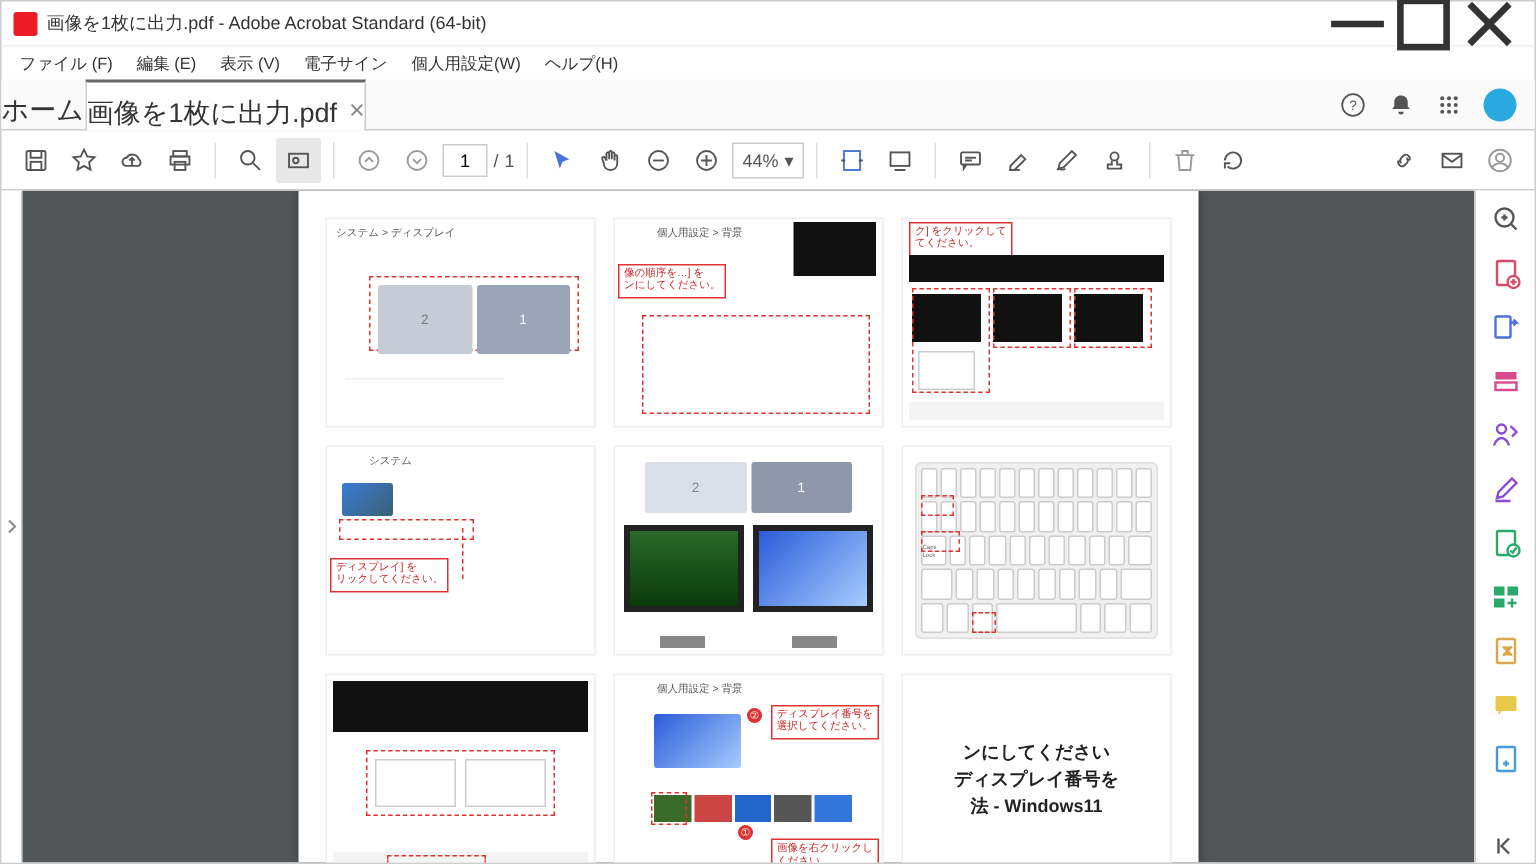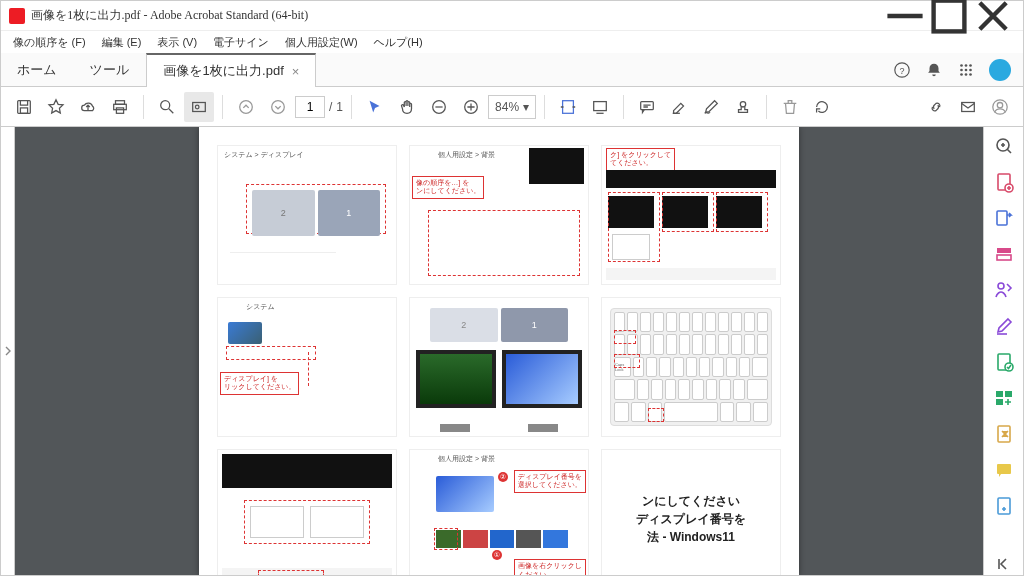--- a/index.html
+++ b/index.html
@@ -1,26 +1,26 @@
 <!DOCTYPE html>
 <html><head>
 <meta charset="utf-8">
 <style>
 * { box-sizing: border-box; margin: 0; padding: 0; }
 body { font-family: "Segoe UI", Meiryo, sans-serif; font-size: 12px; background: #fff; color: #333; overflow: hidden; }
 .window { width: 1024px; height: 576px; display: flex; flex-direction: column; border: 1px solid #ccc; }
 .titlebar { height: 30px; display: flex; align-items: center; padding: 0 8px; border-bottom: 1px solid #eee; }
 .titlebar .ico { width: 16px; height: 16px; background: #ed1c24; border-radius: 2px; margin-right: 6px; display: flex; align-items: center; justify-content: center; color: #fff; font-size: 10px; font-weight: bold; }
-.titlebar .title { flex: 1; font-size: 12px; font-family: Liberation Serif, serif; }
+.titlebar .title { flex: 1; font-size: 12px; }
 .winbtns { display: flex; gap: 0; }
 .winbtn { width: 44px; height: 30px; display: flex; align-items: center; justify-content: center; cursor: pointer; }
 .menubar { height: 22px; display: flex; align-items: center; padding: 0 4px; font-size: 11px; }
 .menuitem { padding: 2px 8px; cursor: pointer; }
 .tabbar { height: 34px; display: flex; align-items: stretch; border-bottom: 1px solid #ccc; background: #fafafa; position: relative; }
-.tab { padding: 8px 16px; font-size: 13px; display: flex; align-items: center; cursor: pointer; border-right: 1px solid transparent; }
+.tab { padding: 8px 0; font-size: 18px; display: flex; cursor: pointer; border-right: 1px solid transparent; }
 .tab.active { background: #fff; border-top: 2px solid #666; border-right: 1px solid #ccc; border-left: 1px solid #ccc; margin-bottom: -1px; }
 .tab .close { margin-left: 8px; color: #888; }
 .tabright { margin-left: auto; display: flex; align-items: center; gap: 14px; padding-right: 12px; }
 .tabright .ic { width: 18px; height: 18px; display: flex; align-items: center; justify-content: center; color: #555; cursor: pointer; }
 .avatar { width: 22px; height: 22px; border-radius: 50%; background: #2aa9e0; }
 .toolbar { height: 40px; display: flex; align-items: center; padding: 0 8px; border-bottom: 1px solid #ccc; gap: 2px; }
 .sep { width: 1px; height: 24px; background: #ddd; margin: 0 6px; }
 .tbtn { width: 30px; height: 30px; display: flex; align-items: center; justify-content: center; color: #555; cursor: pointer; border-radius: 2px; }
 .tbtn svg { width: 18px; height: 18px; }
 .pagebox { display: flex; align-items: center; gap: 4px; color: #555; }
@@ -66,34 +66,31 @@
         </div>
       <div class="winbtn">
           <svg viewBox="0 0 10 10">
             <path d="M2 2l6 6M8 2l-6 6" stroke="#333" stroke-width="1"></path>
           </svg>
         </div>
     </div>
   </div>
 
   <div class="menubar">
-    <div class="menuitem">像の順序を (F)</div>
+    <div class="menuitem">ファイル (F)</div>
     <div class="menuitem">編集 (E)</div>
     <div class="menuitem">表示 (V)</div>
     <div class="menuitem">電子サイン</div>
     <div class="menuitem">個人用設定(W)</div>
     <div class="menuitem">ヘルプ(H)</div>
   </div>
 
   <div class="tabbar">
     <div class="tab">
         <span>ホーム</span>
-      </div>
-    <div class="tab">
-        <span>ツール</span>
       </div>
     <div class="tab active">
       <span>画像を1枚に出力.pdf</span>
       <span class="close">×</span>
     </div>
     <div class="tabright">
       <div class="ic">
           <svg viewBox="0 0 20 20">
             <circle cx="10" cy="10" r="8" fill="none" stroke="#555" stroke-width="1.3"></circle>
             <text x="10" y="14" text-anchor="middle" font-size="10" fill="#555">?</text>
@@ -195,21 +192,21 @@
           <path d="M6 10h8"></path>
         </svg>
       </div>
     <div class="tbtn">
         <svg viewBox="0 0 20 20" fill="none" stroke="#555" stroke-width="1.4">
           <circle cx="10" cy="10" r="7"></circle>
           <path d="M6 10h8M10 6v8"></path>
         </svg>
       </div>
     <div class="zoombox">
-      <span>84%</span>
+      <span>44%</span>
       <span>▾</span>
     </div>
     <div class="sep"></div>
     <div class="tbtn">
         <svg viewBox="0 0 20 20" fill="none" stroke="#4a72d8" stroke-width="1.4">
           <rect x="4" y="3" width="12" height="14"></rect>
           <path d="M2 10h3M15 10h3" stroke="#555"></path>
         </svg>
       </div>
     <div class="tbtn">

